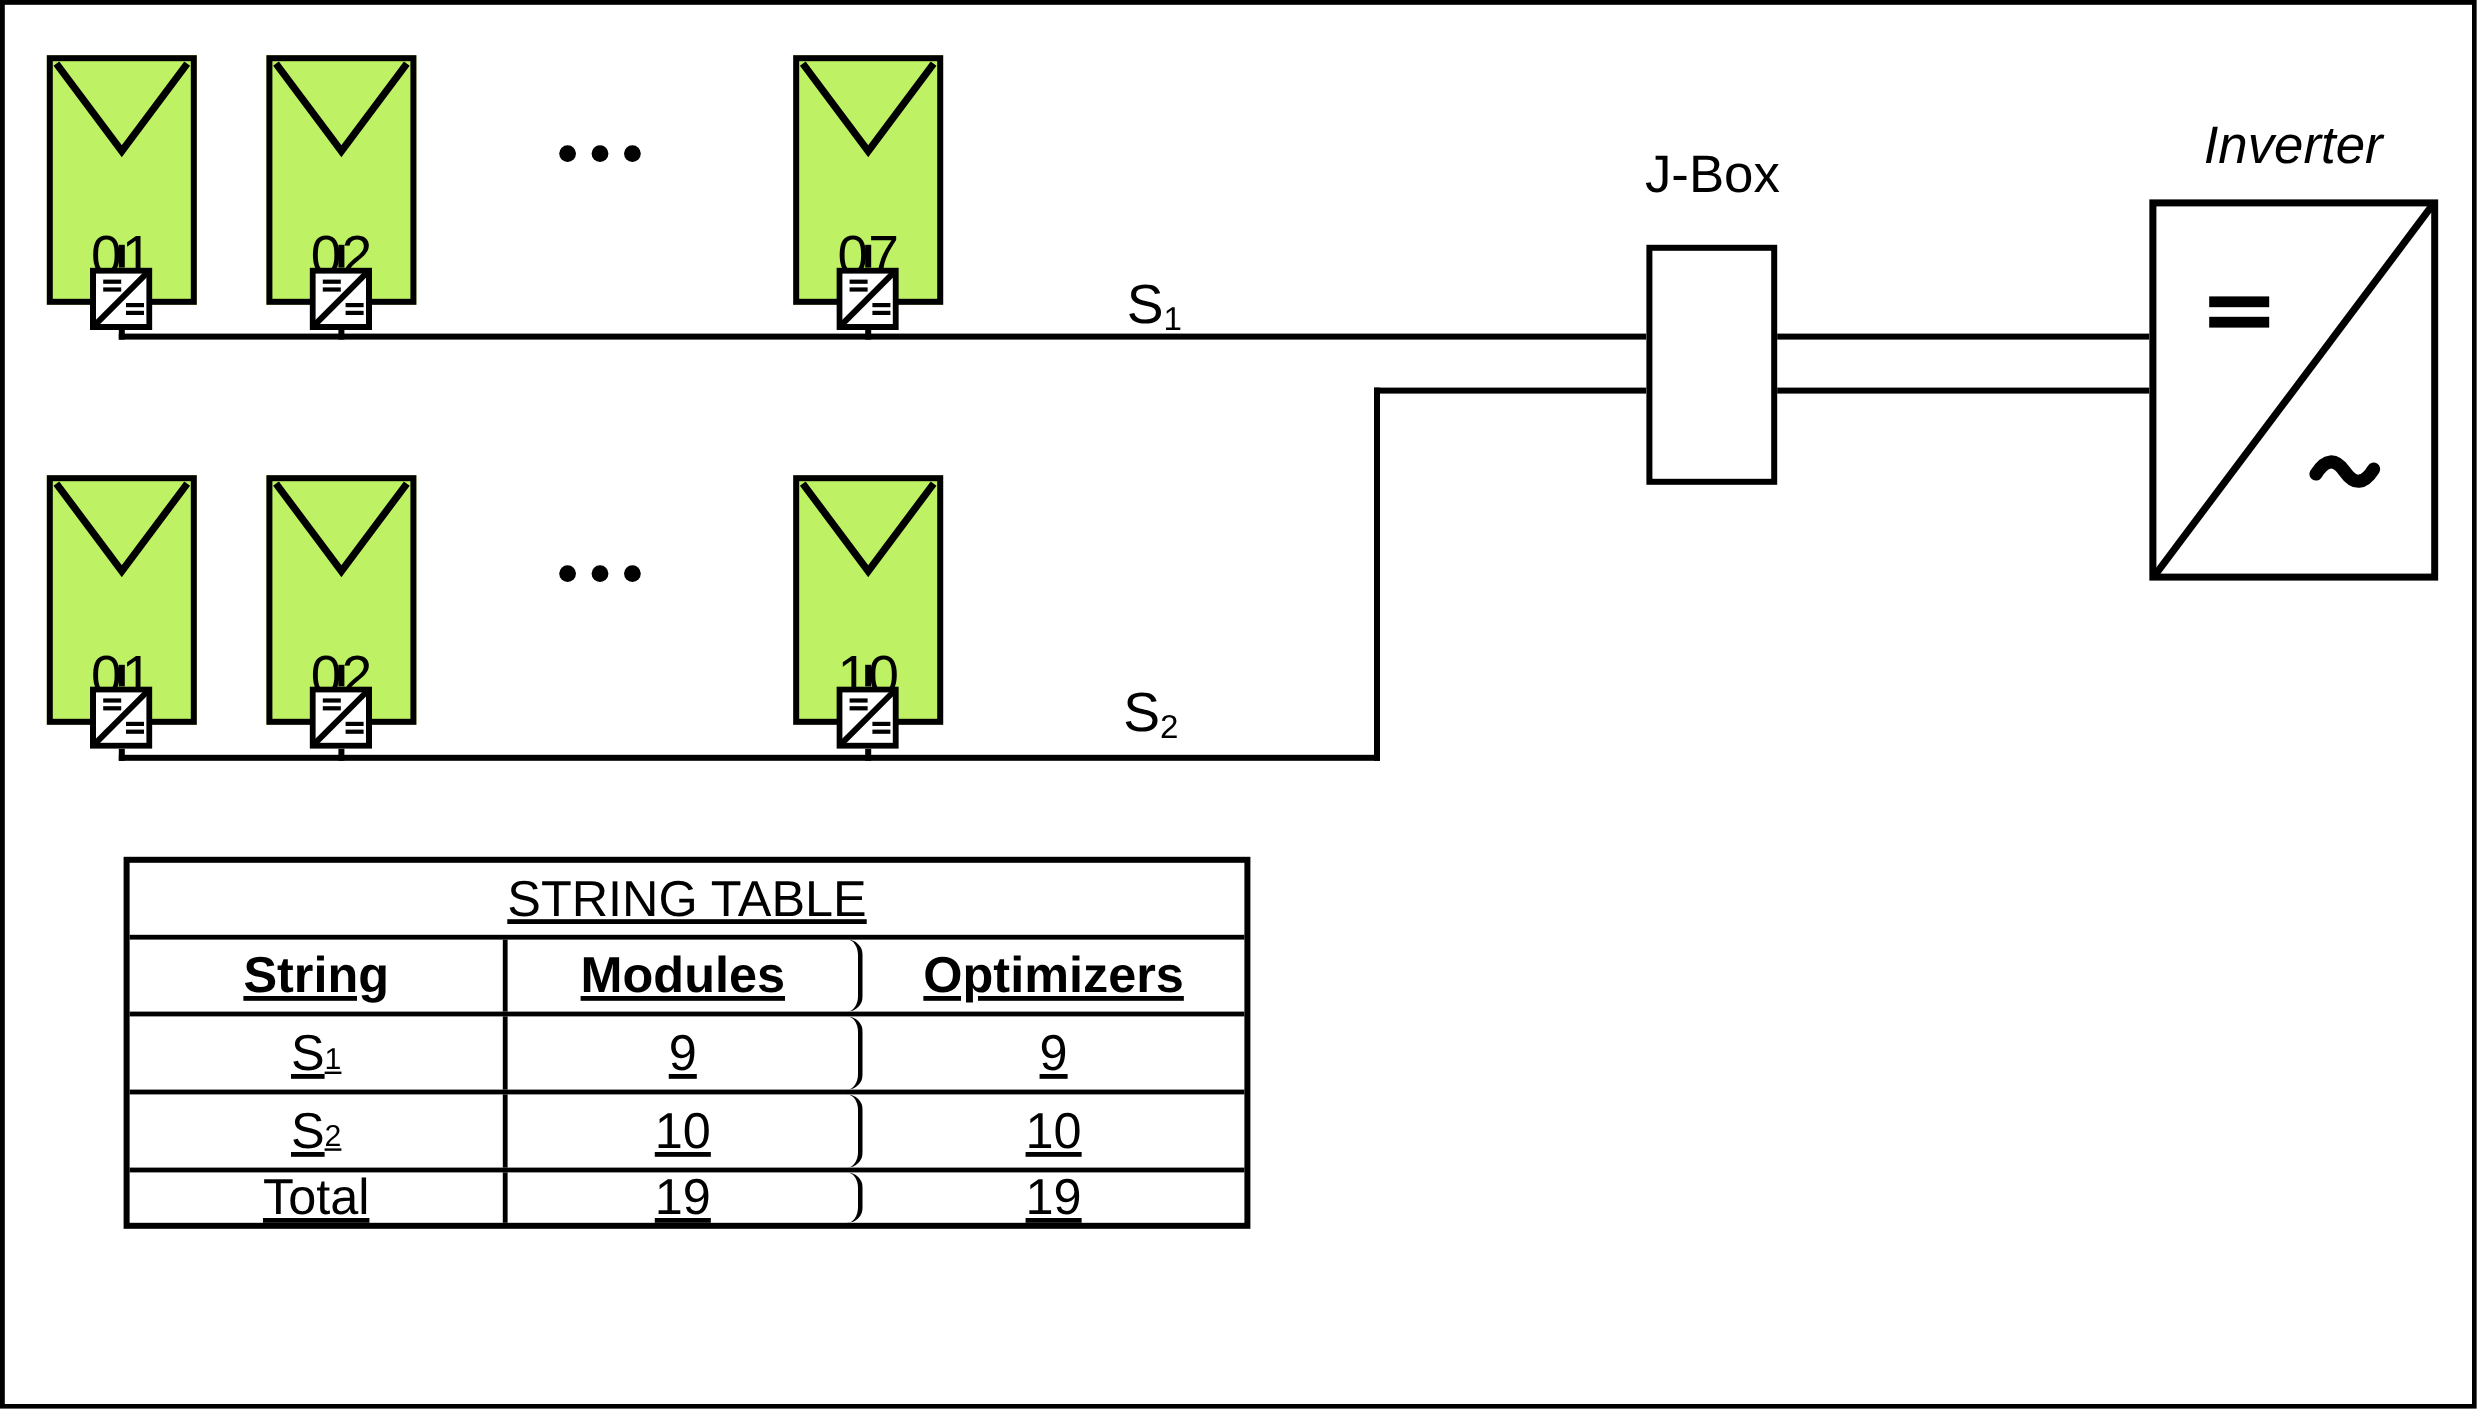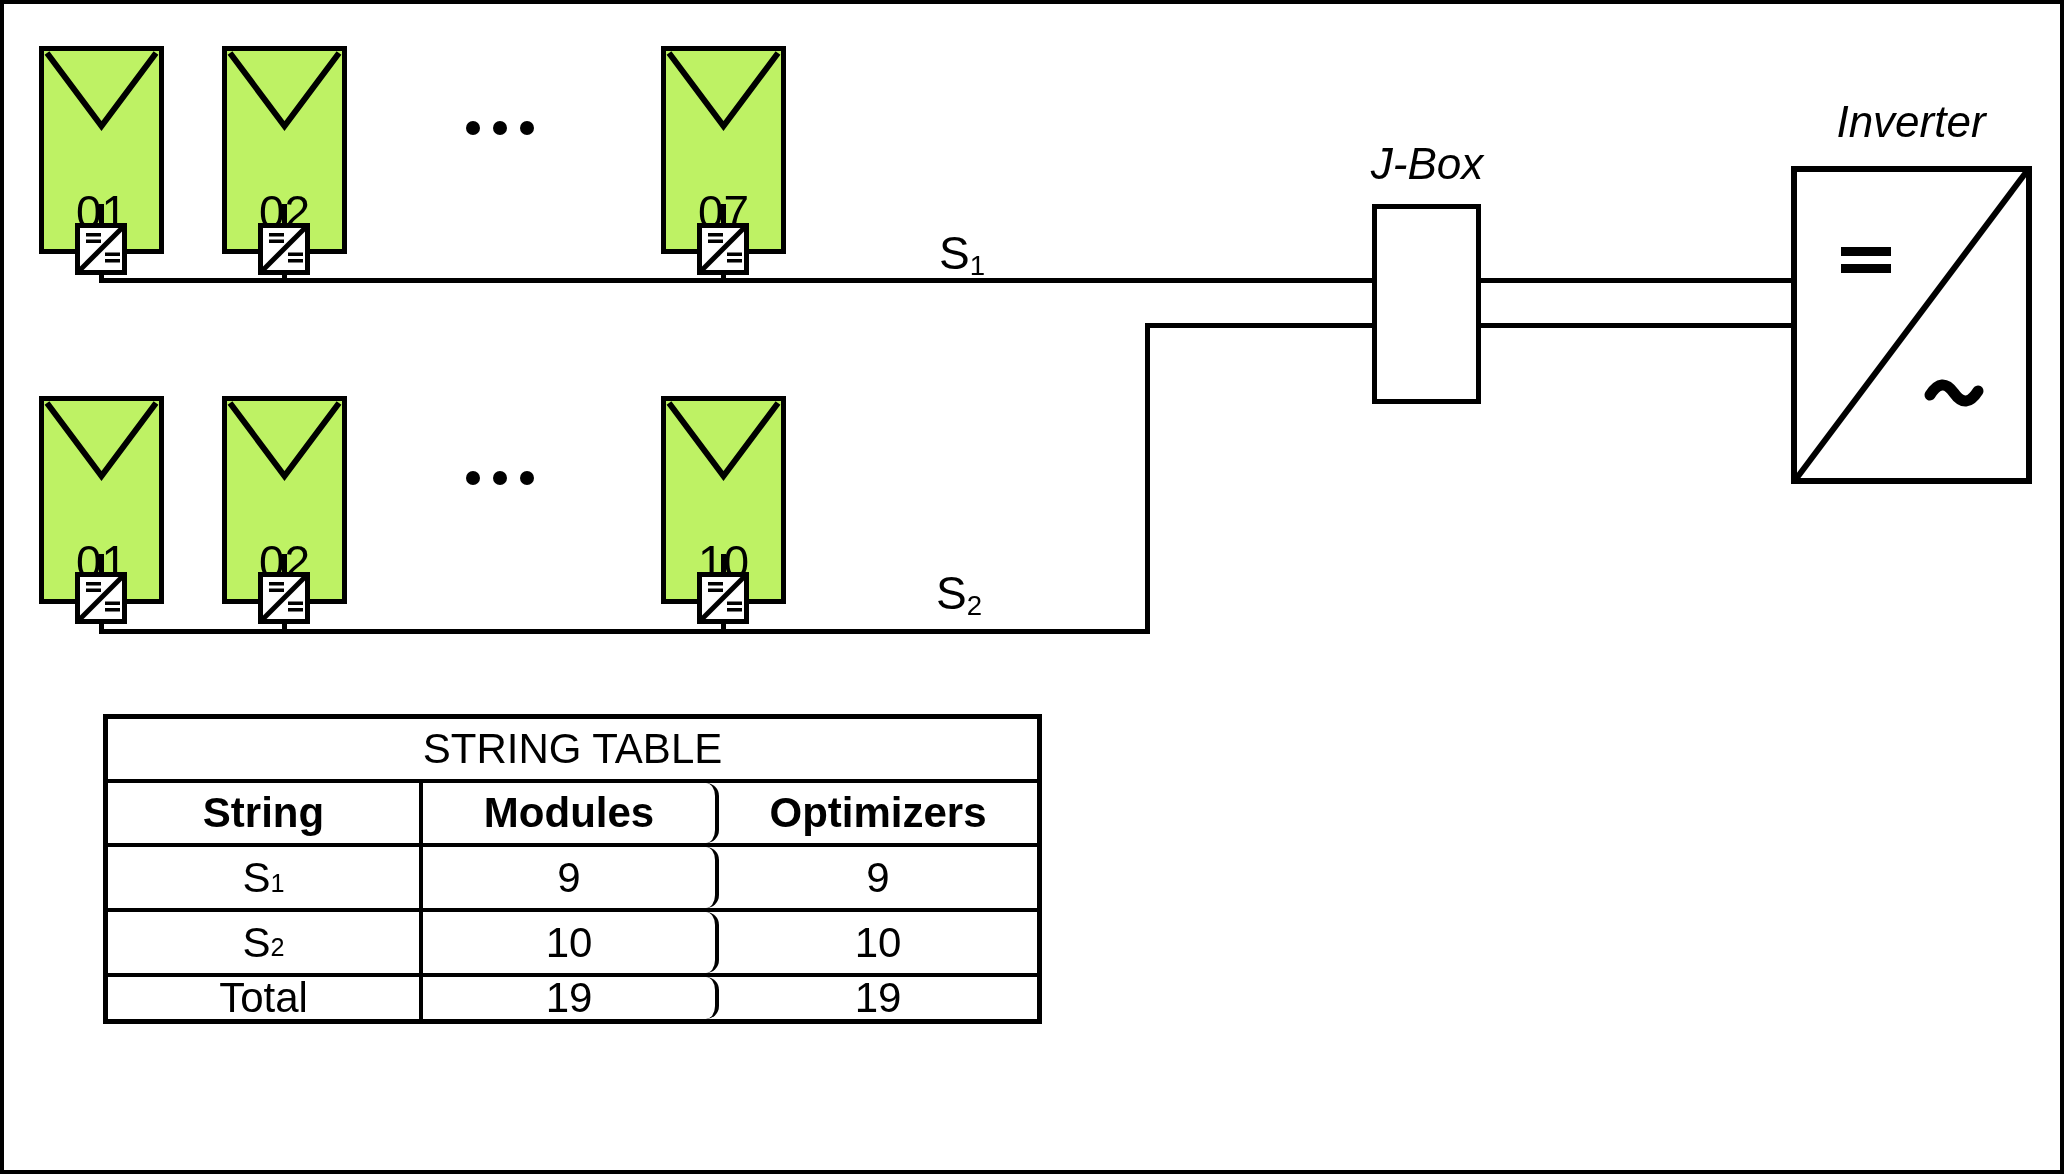--- a/index.html
+++ b/index.html
@@ -46,21 +46,21 @@
   }
   .component-label{
     position:absolute;text-align:center;font-size:44px;line-height:1;
   }
   
   .inverter-svg{position:absolute;left:1787px;top:162px;}
   
   .string-table{
     position:absolute;left:99px;top:710px;width:939px;height:310px;
     border:5px solid #000;box-sizing:border-box;background:#fff;
-    display:flex;flex-direction:column;
+    display:flex;flex-direction:column;text-decoration:underline;
   }
   .t-row{display:flex;border-bottom:4px solid #000;box-sizing:border-box;}
   .t-row:last-child{border-bottom:none;flex:1;}
   .t-title{height:76px;align-items:center;justify-content:center;font-size:42px;}
   .t-head{height:76px;}
   .t-data{height:77px;}
   .cell{
     display:flex;align-items:center;justify-content:center;
     box-sizing:border-box;border-right:4px solid #000;
     font-size:42px;line-height:1;
@@ -210,21 +210,21 @@
   </div>
   <div class="wire" style="left:717px;top:620px;width:5px;height:10px;"></div>
 
   <div class="wire" style="left:95px;top:625px;width:1051px;height:5px;"></div>
   <div class="wire" style="left:1141px;top:319px;width:5px;height:311px;"></div>
   <div class="wire" style="left:1141px;top:319px;width:227px;height:5px;"></div>
   <div class="string-label" style="left:885px;top:566px;">
     <span>S</span><span class="subnum">2</span>
   </div>
 
-  <div class="component-label" style="left:1348px;top:138px;width:150px;font-style:italic;">J-Box</div>
+  <div class="component-label" style="left:1348px;top:120px;width:150px;">J-Box</div>
   <div class="jbox"></div>
 
   <div class="wire" style="left:1477px;top:274px;width:310px;height:5px;"></div>
   <div class="wire" style="left:1477px;top:319px;width:310px;height:5px;"></div>
 
   <div class="component-label" style="left:1807px;top:96px;width:200px;font-style:italic;">Inverter</div>
   <svg class="inverter-svg" width="241" height="318" viewBox="0 0 241 318">
     <rect x="3" y="3" width="235" height="312" fill="#fff" stroke="#000" stroke-width="6"></rect>
     <line x1="5" y1="313" x2="236" y2="5" stroke="#000" stroke-width="6"></line>
     <rect x="50" y="81" width="50" height="9" fill="#000"></rect>

